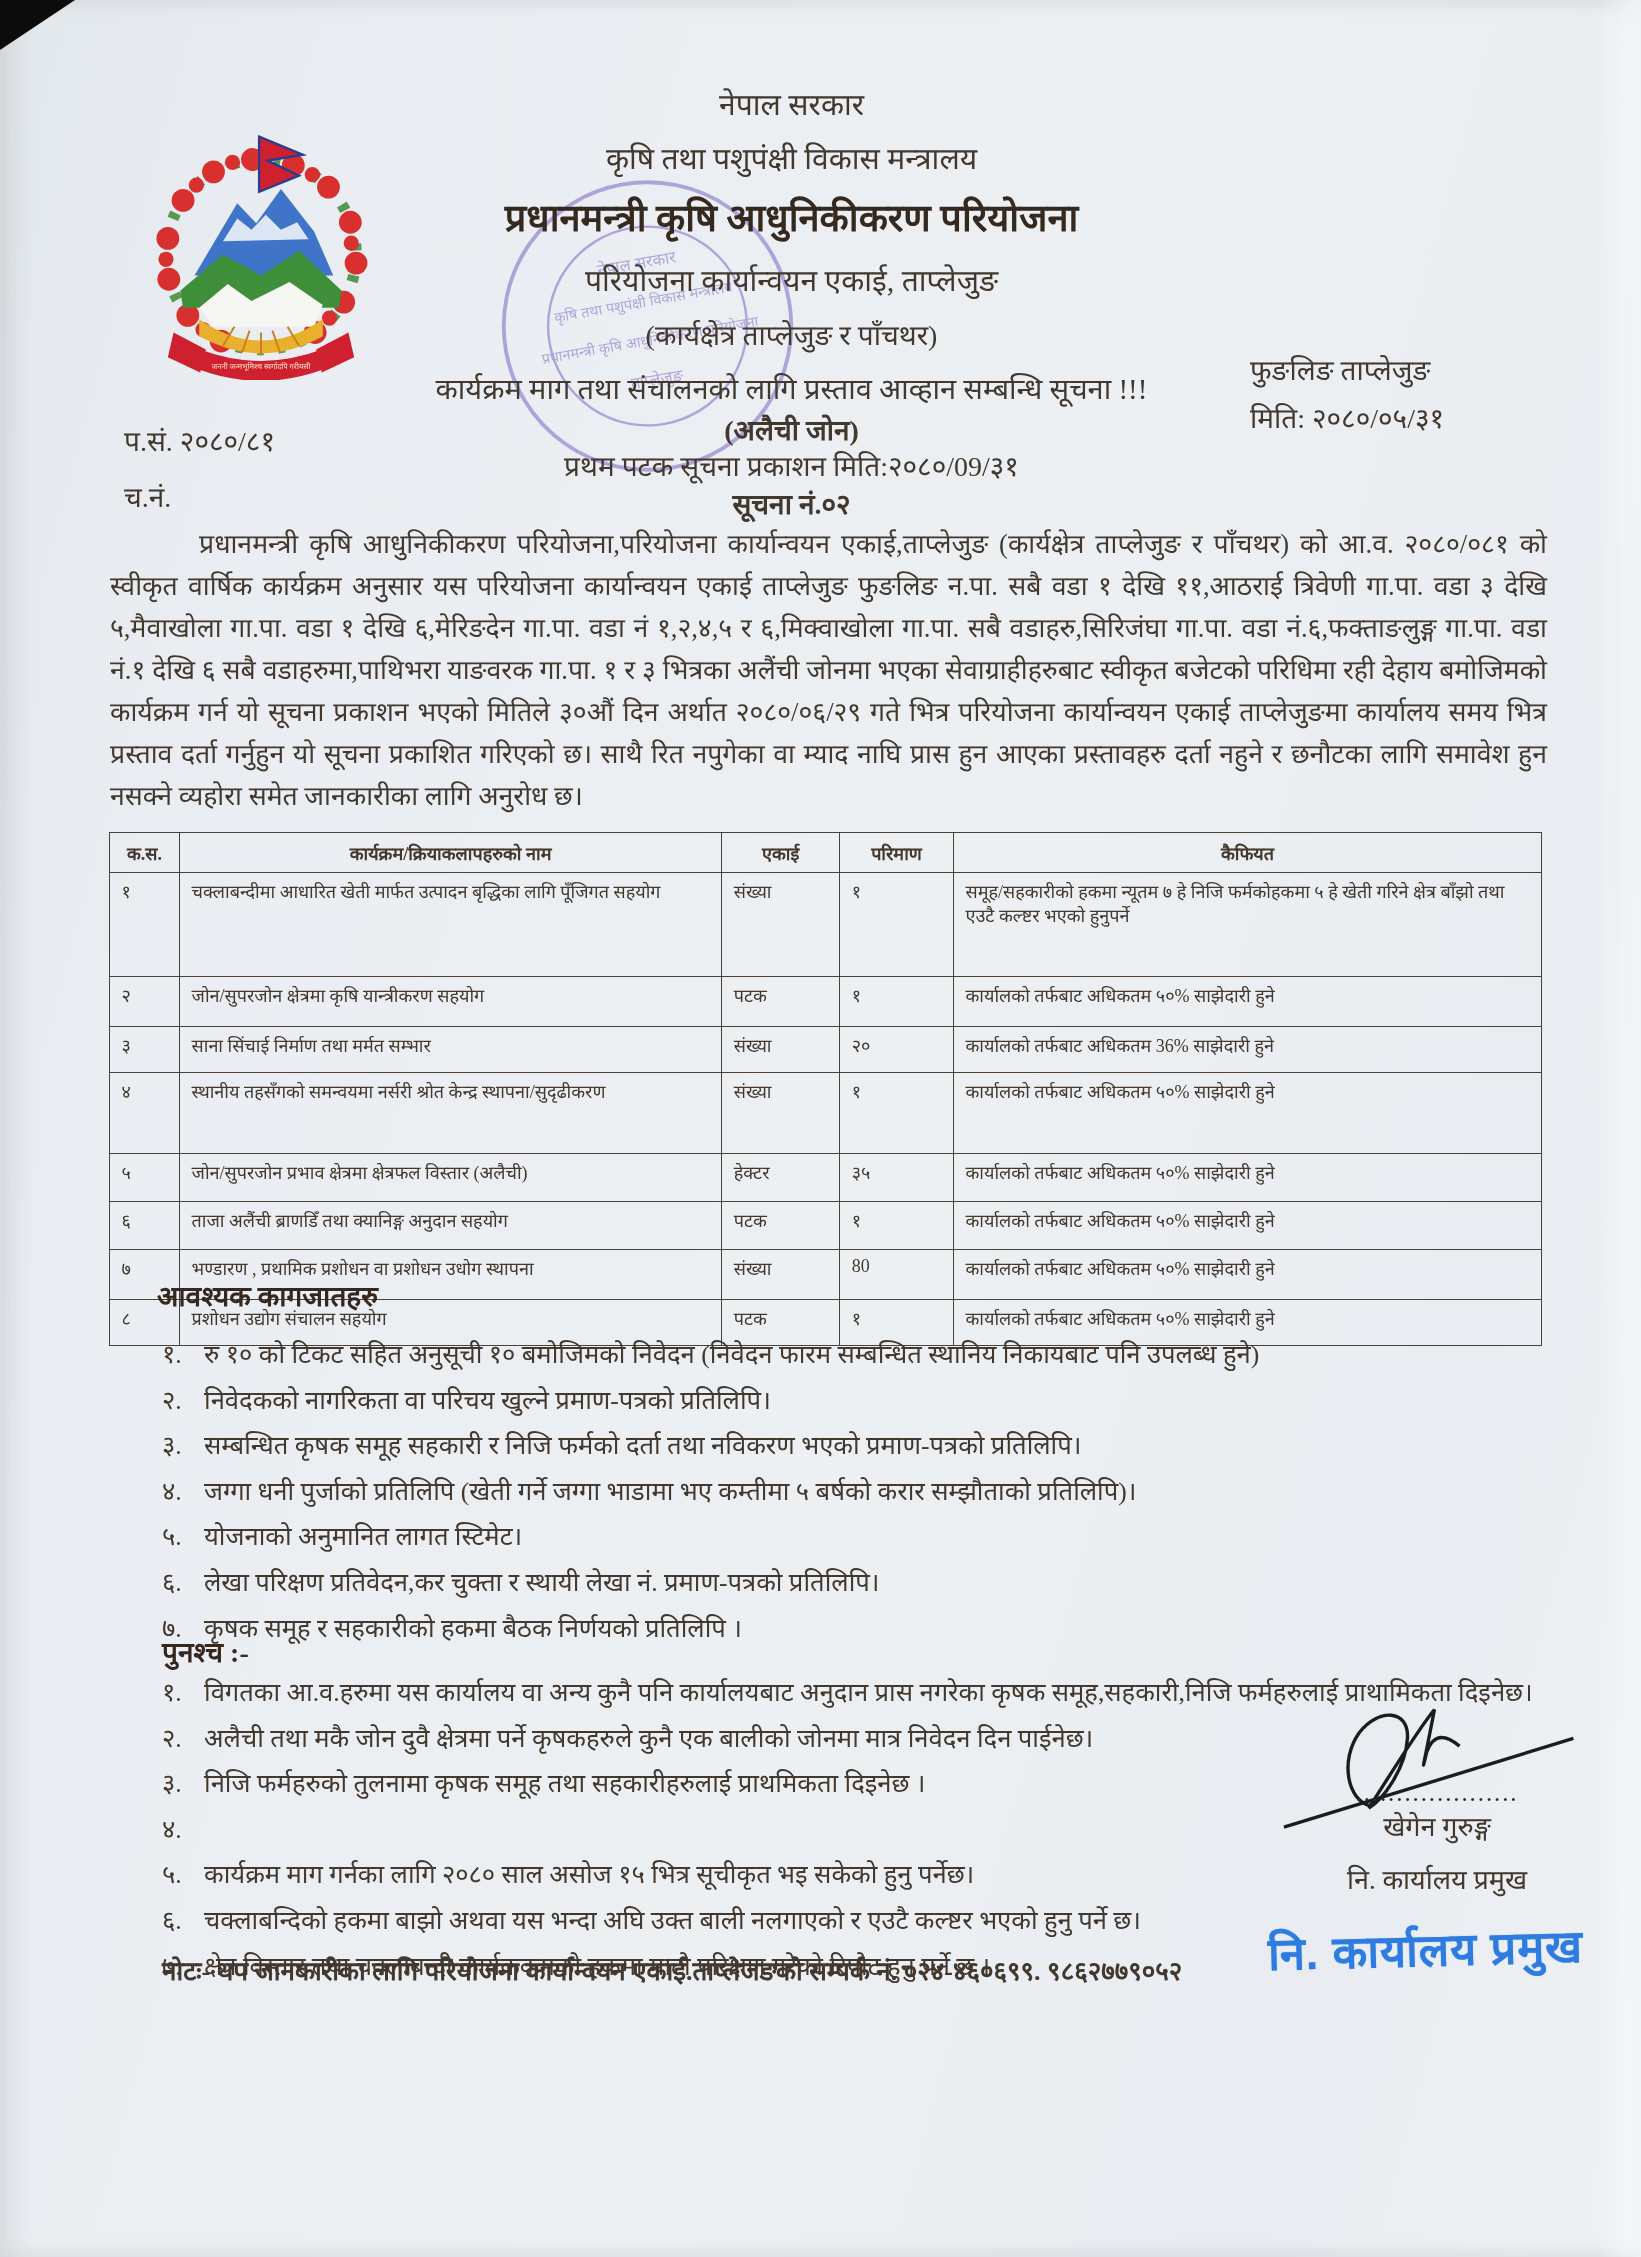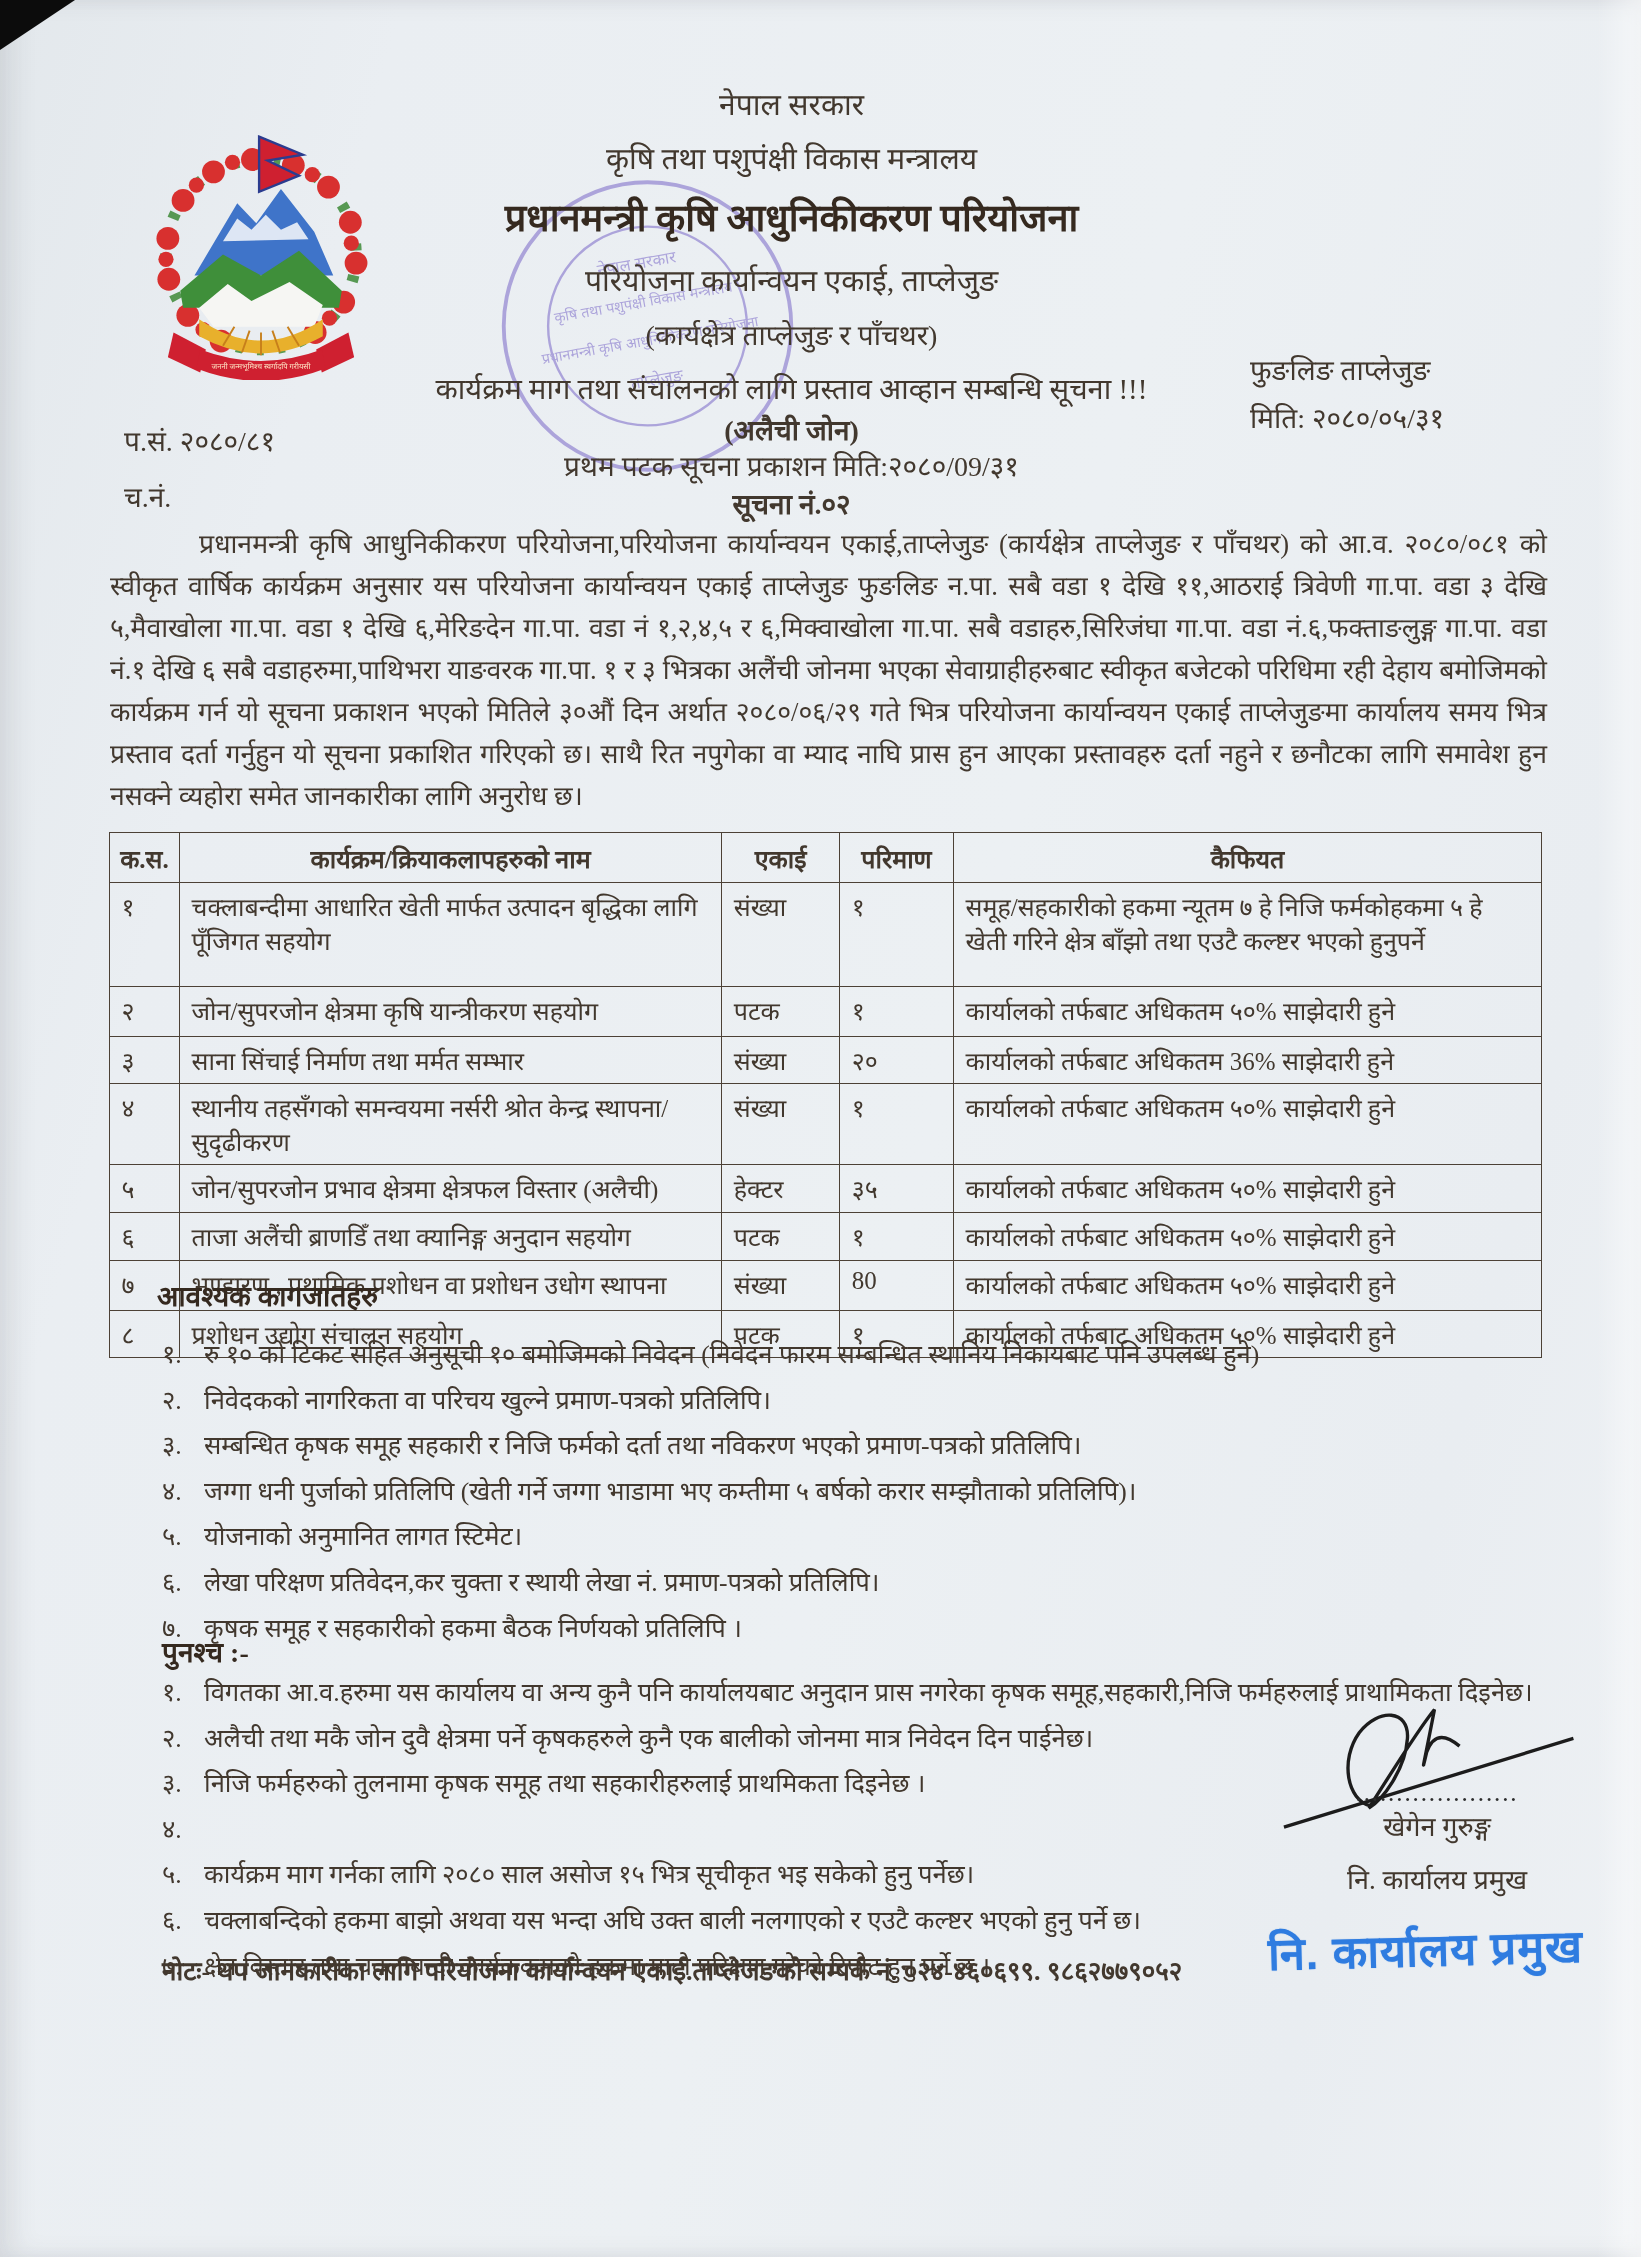--- a/index.html
+++ b/index.html
@@ -25,21 +25,21 @@
   .zone{font-size:28px;font-weight:bold;}
   .pub{font-size:28px;}
   .notice-no{font-size:28px;font-weight:bold;}
   .ref{font-size:28px;}
   .para{
     left:110px;width:1437px;top:510px;
     font-size:26.6px;line-height:42px;text-align:justify;text-indent:89px;margin-top:13px;
   }
   table.main{
     border-collapse:collapse;width:1433px;
-    font-size:25px;color:#42382e;
+    font-size:18px;color:#42382e;
   }
   table.main th,table.main td{
     border:1.9px solid #4c4136;padding:5.8px 11.6px;vertical-align:top;text-align:left;
   }
   table.main th{font-weight:bold;text-align:center;padding:7.7px 5.8px;}
   td.c{text-align:center;}
   .sec-head{font-size:28px;font-weight:bold;color:#35291f;}
   .doclist .li,.pslist .li{display:flex;font-size:25.6px;line-height:33px;margin-bottom:12.6px;}
   .doclist .num,.pslist .num{width:42px;flex:0 0 42px;}
   .note-line{font-size:26px;font-weight:bold;}

